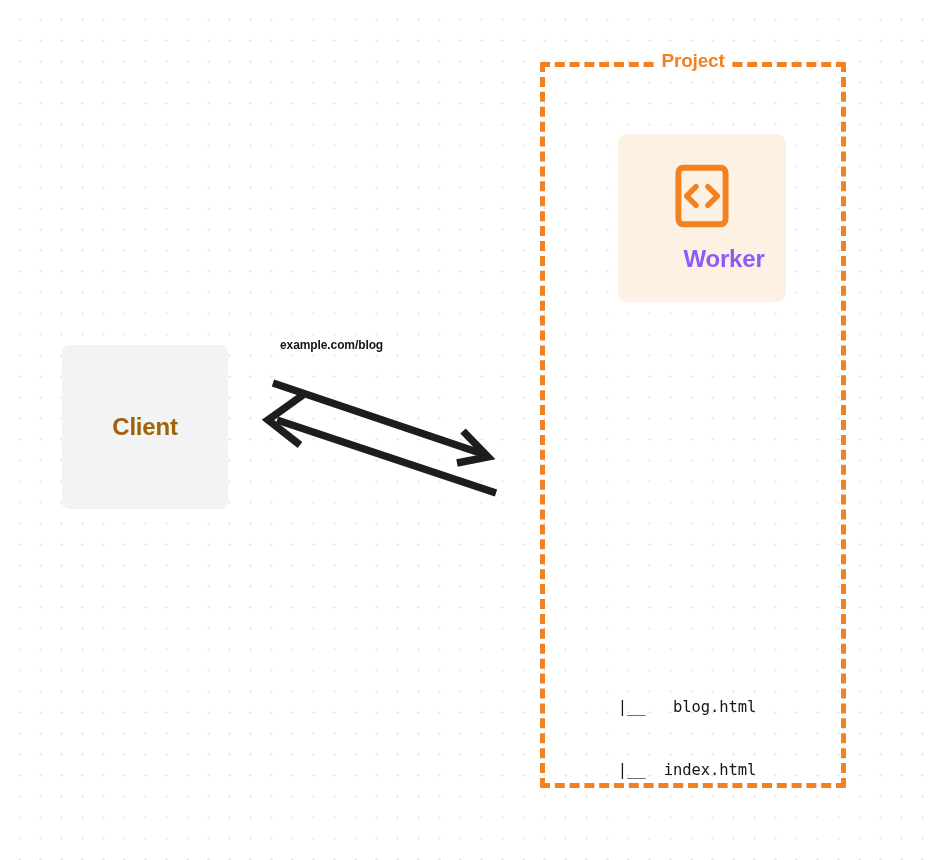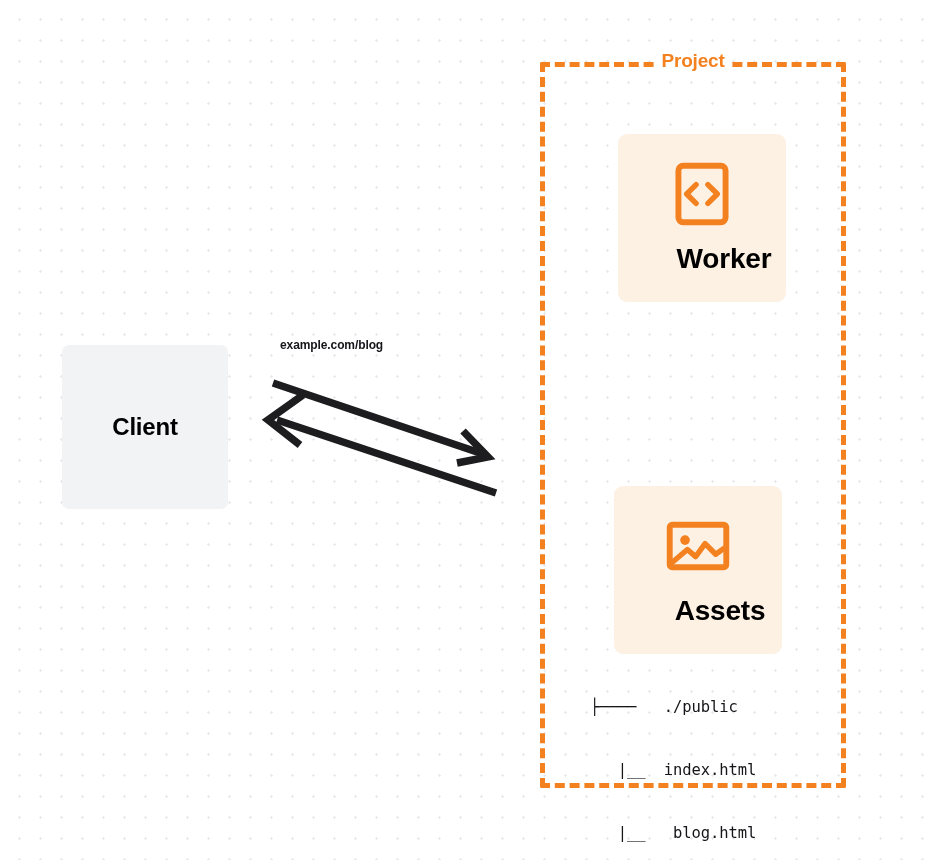--- a/index.html
+++ b/index.html
@@ -35,21 +35,21 @@
     height: 164px;
     background: #f2f3f5;
     border-radius: 7px;
     display: flex;
     align-items: center;
     justify-content: center;
   }
   .client-label {
     font-size: 24px;
     font-weight: 700;
-    color: #000000;
+    color: #a16207;
     letter-spacing: -0.2px;
   }
 
   
   .request-label {
     position: absolute;
     left: 280px;
     top: 338px;
     font-size: 12px;
     font-weight: 700;
@@ -107,23 +107,23 @@
   .card.worker-card { left: 73px; top: 67px; }
   .card.assets-card { left: 69px; top: 419px; }
 
   .card-icon {
     width: 66px;
     height: 66px;
     display: block;
     margin-bottom: 16px;
   }
   .card-label {
-    font-size: 28px;
+    font-size: 24px;
     font-weight: 700;
-    color: #000000;
+    color: #8b5cf6;
     letter-spacing: -0.2px;
     margin-left: 44px;
   }
 
   
   .file-tree {
     position: absolute;
     left: 45px;
     top: 588px;
     font-family: "DejaVu Sans Mono", "Liberation Mono", monospace;
@@ -165,31 +165,22 @@
 
     <div class="card worker-card">
       <svg class="card-icon" viewBox="0 0 48 56" xmlns="http://www.w3.org/2000/svg">
         <rect x="4" y="4" width="40" height="48" rx="4" ry="4" fill="none" stroke="#f48120" stroke-width="5"></rect>
         <polyline points="19,20 11,28 19,36" fill="none" stroke="#f48120" stroke-width="4.6" stroke-linecap="round" stroke-linejoin="round"></polyline>
         <polyline points="29,20 37,28 29,36" fill="none" stroke="#f48120" stroke-width="4.6" stroke-linecap="round" stroke-linejoin="round"></polyline>
       </svg>
       <span class="card-label">Worker</span>
     </div>
 
-    <div class="card assets-card">
-      <svg class="card-icon" viewBox="0 0 56 48" xmlns="http://www.w3.org/2000/svg">
-        <rect x="4" y="6" width="48" height="36" rx="2" ry="2" fill="none" stroke="#f48120" stroke-width="5"></rect>
-        <circle cx="17" cy="19" r="4.1" fill="#f48120"></circle>
-        <polyline points="6,38 19,27 26,33 34,22 43,31 50,26" fill="none" stroke="#f48120" stroke-width="4.6" stroke-linecap="round" stroke-linejoin="round"></polyline>
-      </svg>
-      <span class="card-label">Assets</span>
-    </div>
 
     <div class="file-tree">
-      <span class="tree-row"><span>├────</span><span>   ./public</span></span>
+      <span class="tree-row"><span>   |__</span><span>   blog.html</span></span>
       <span class="tree-row"><span>   |__</span><span>  index.html</span></span>
-      <span class="tree-row"><span>   |__</span><span>   blog.html</span></span>
       
     </div>
 
   </div>
 
 </div>
 
 </body></html>

